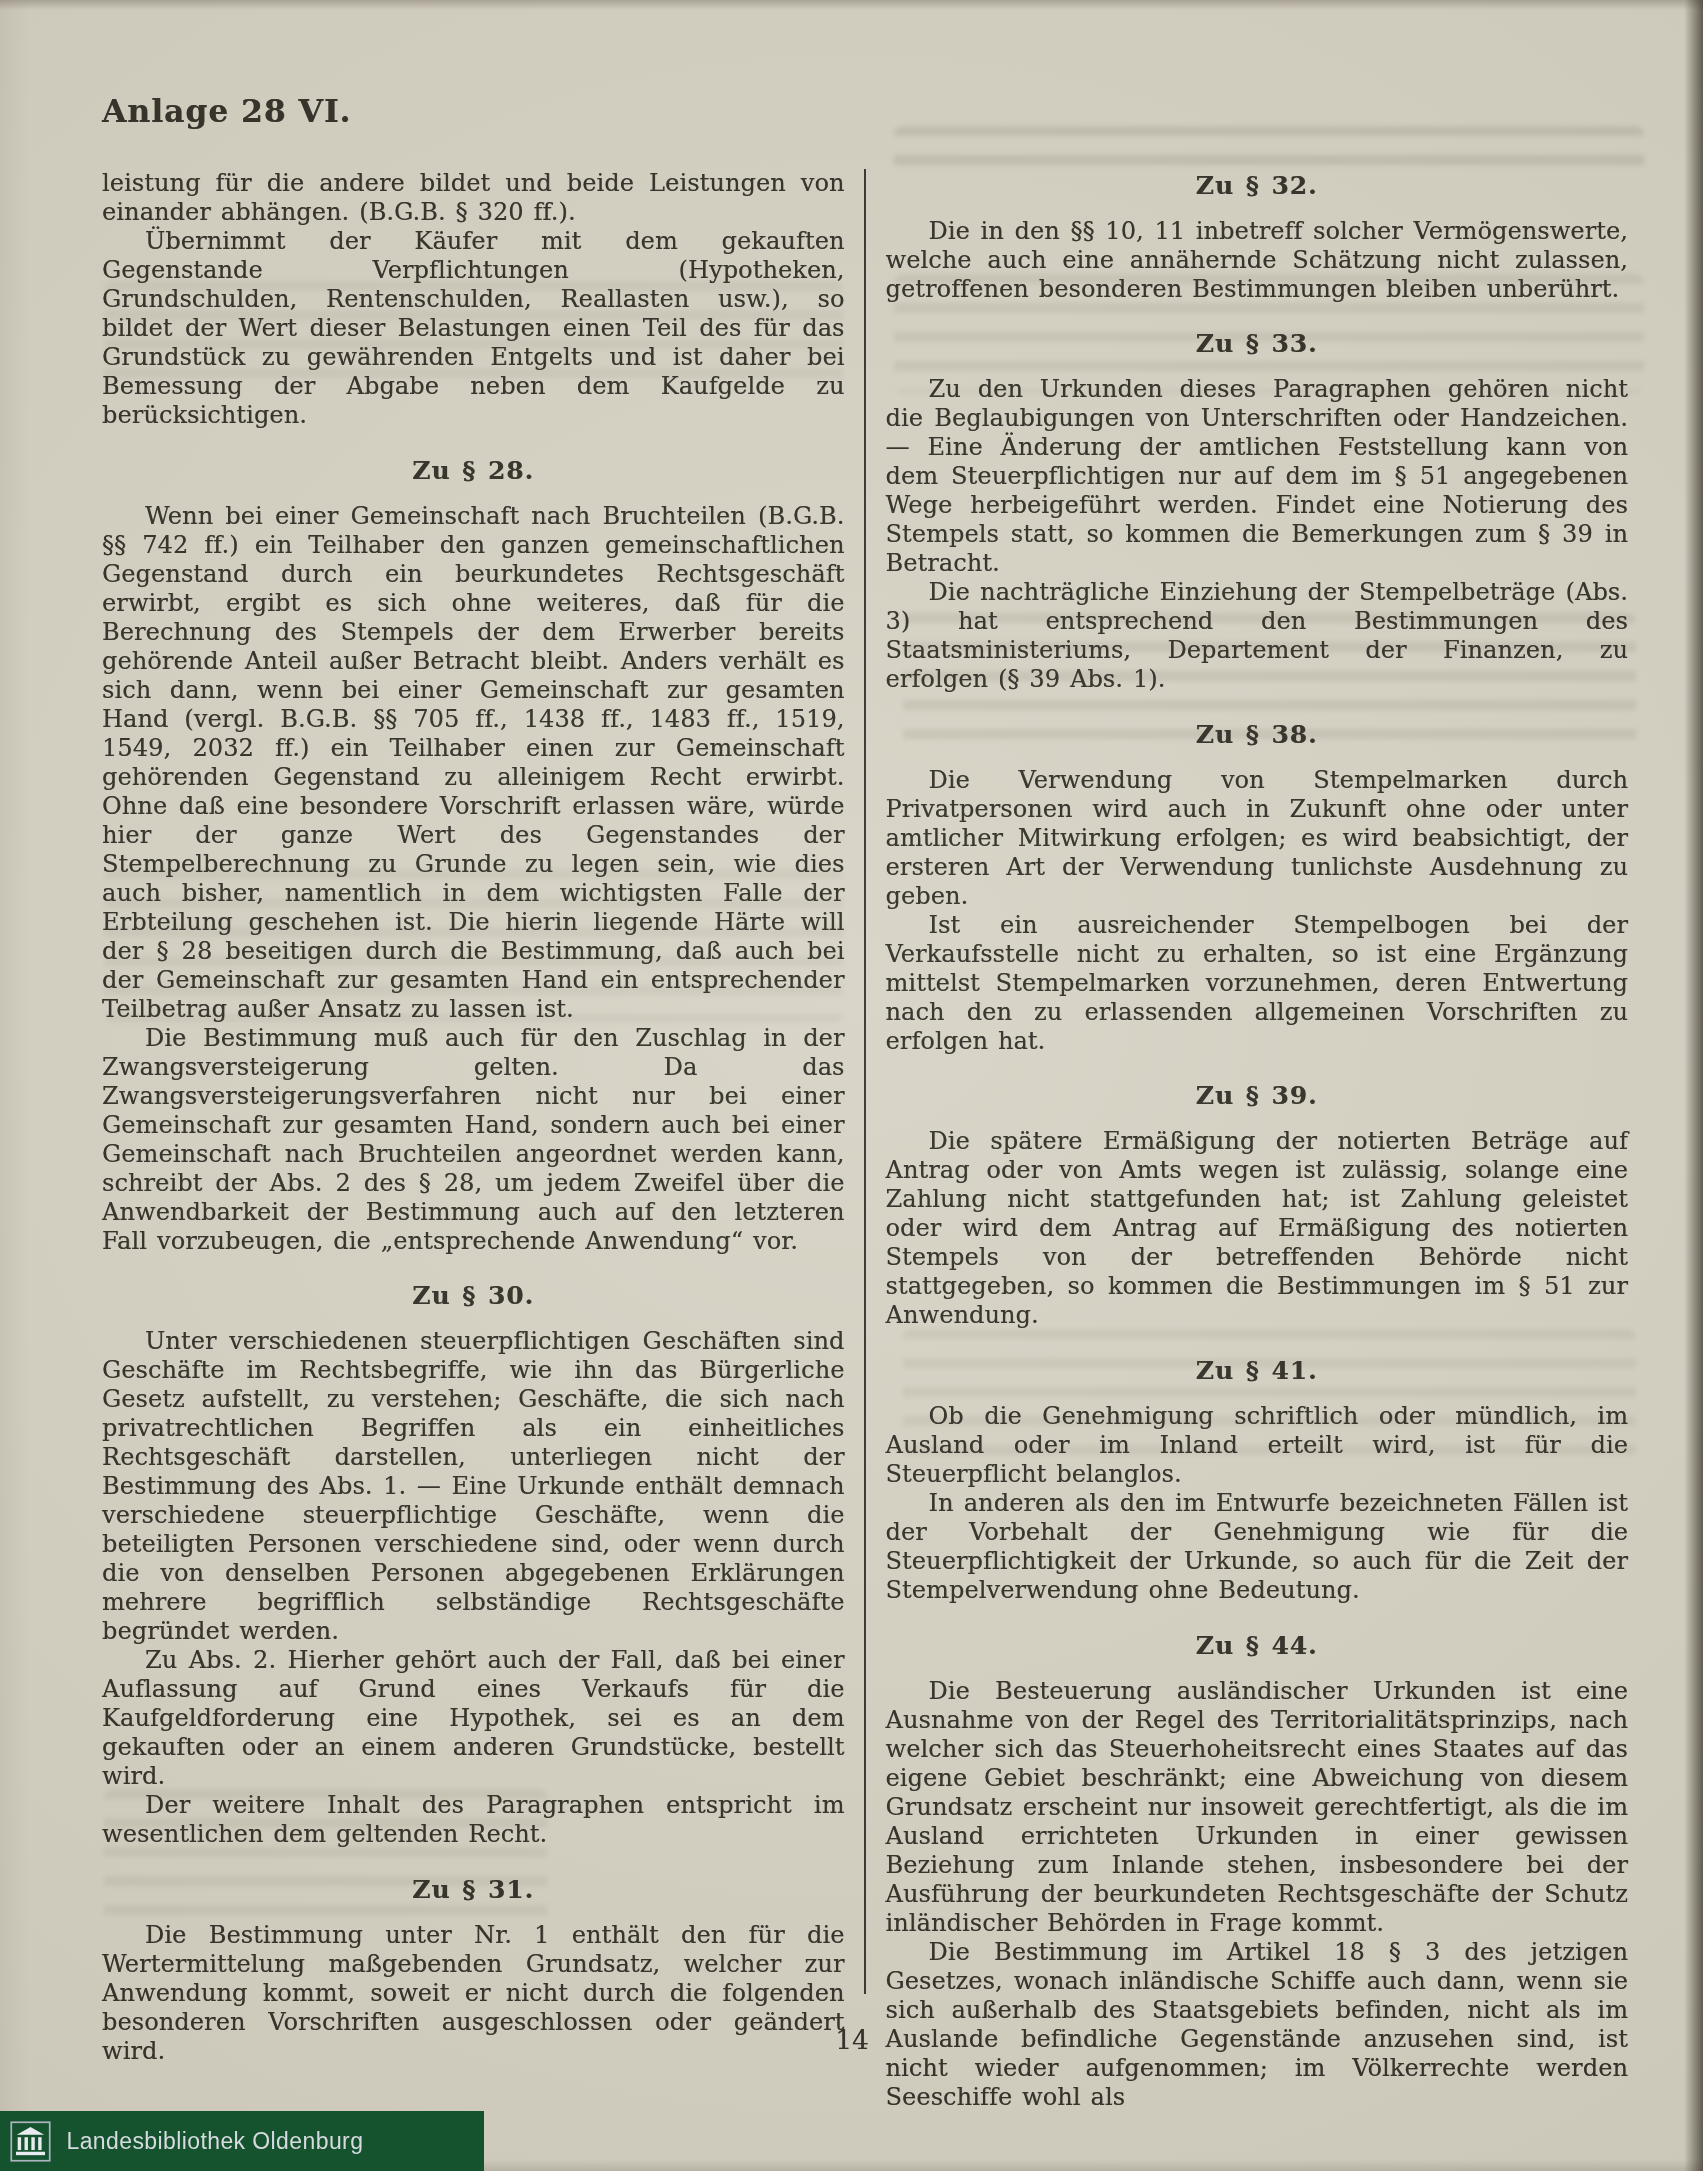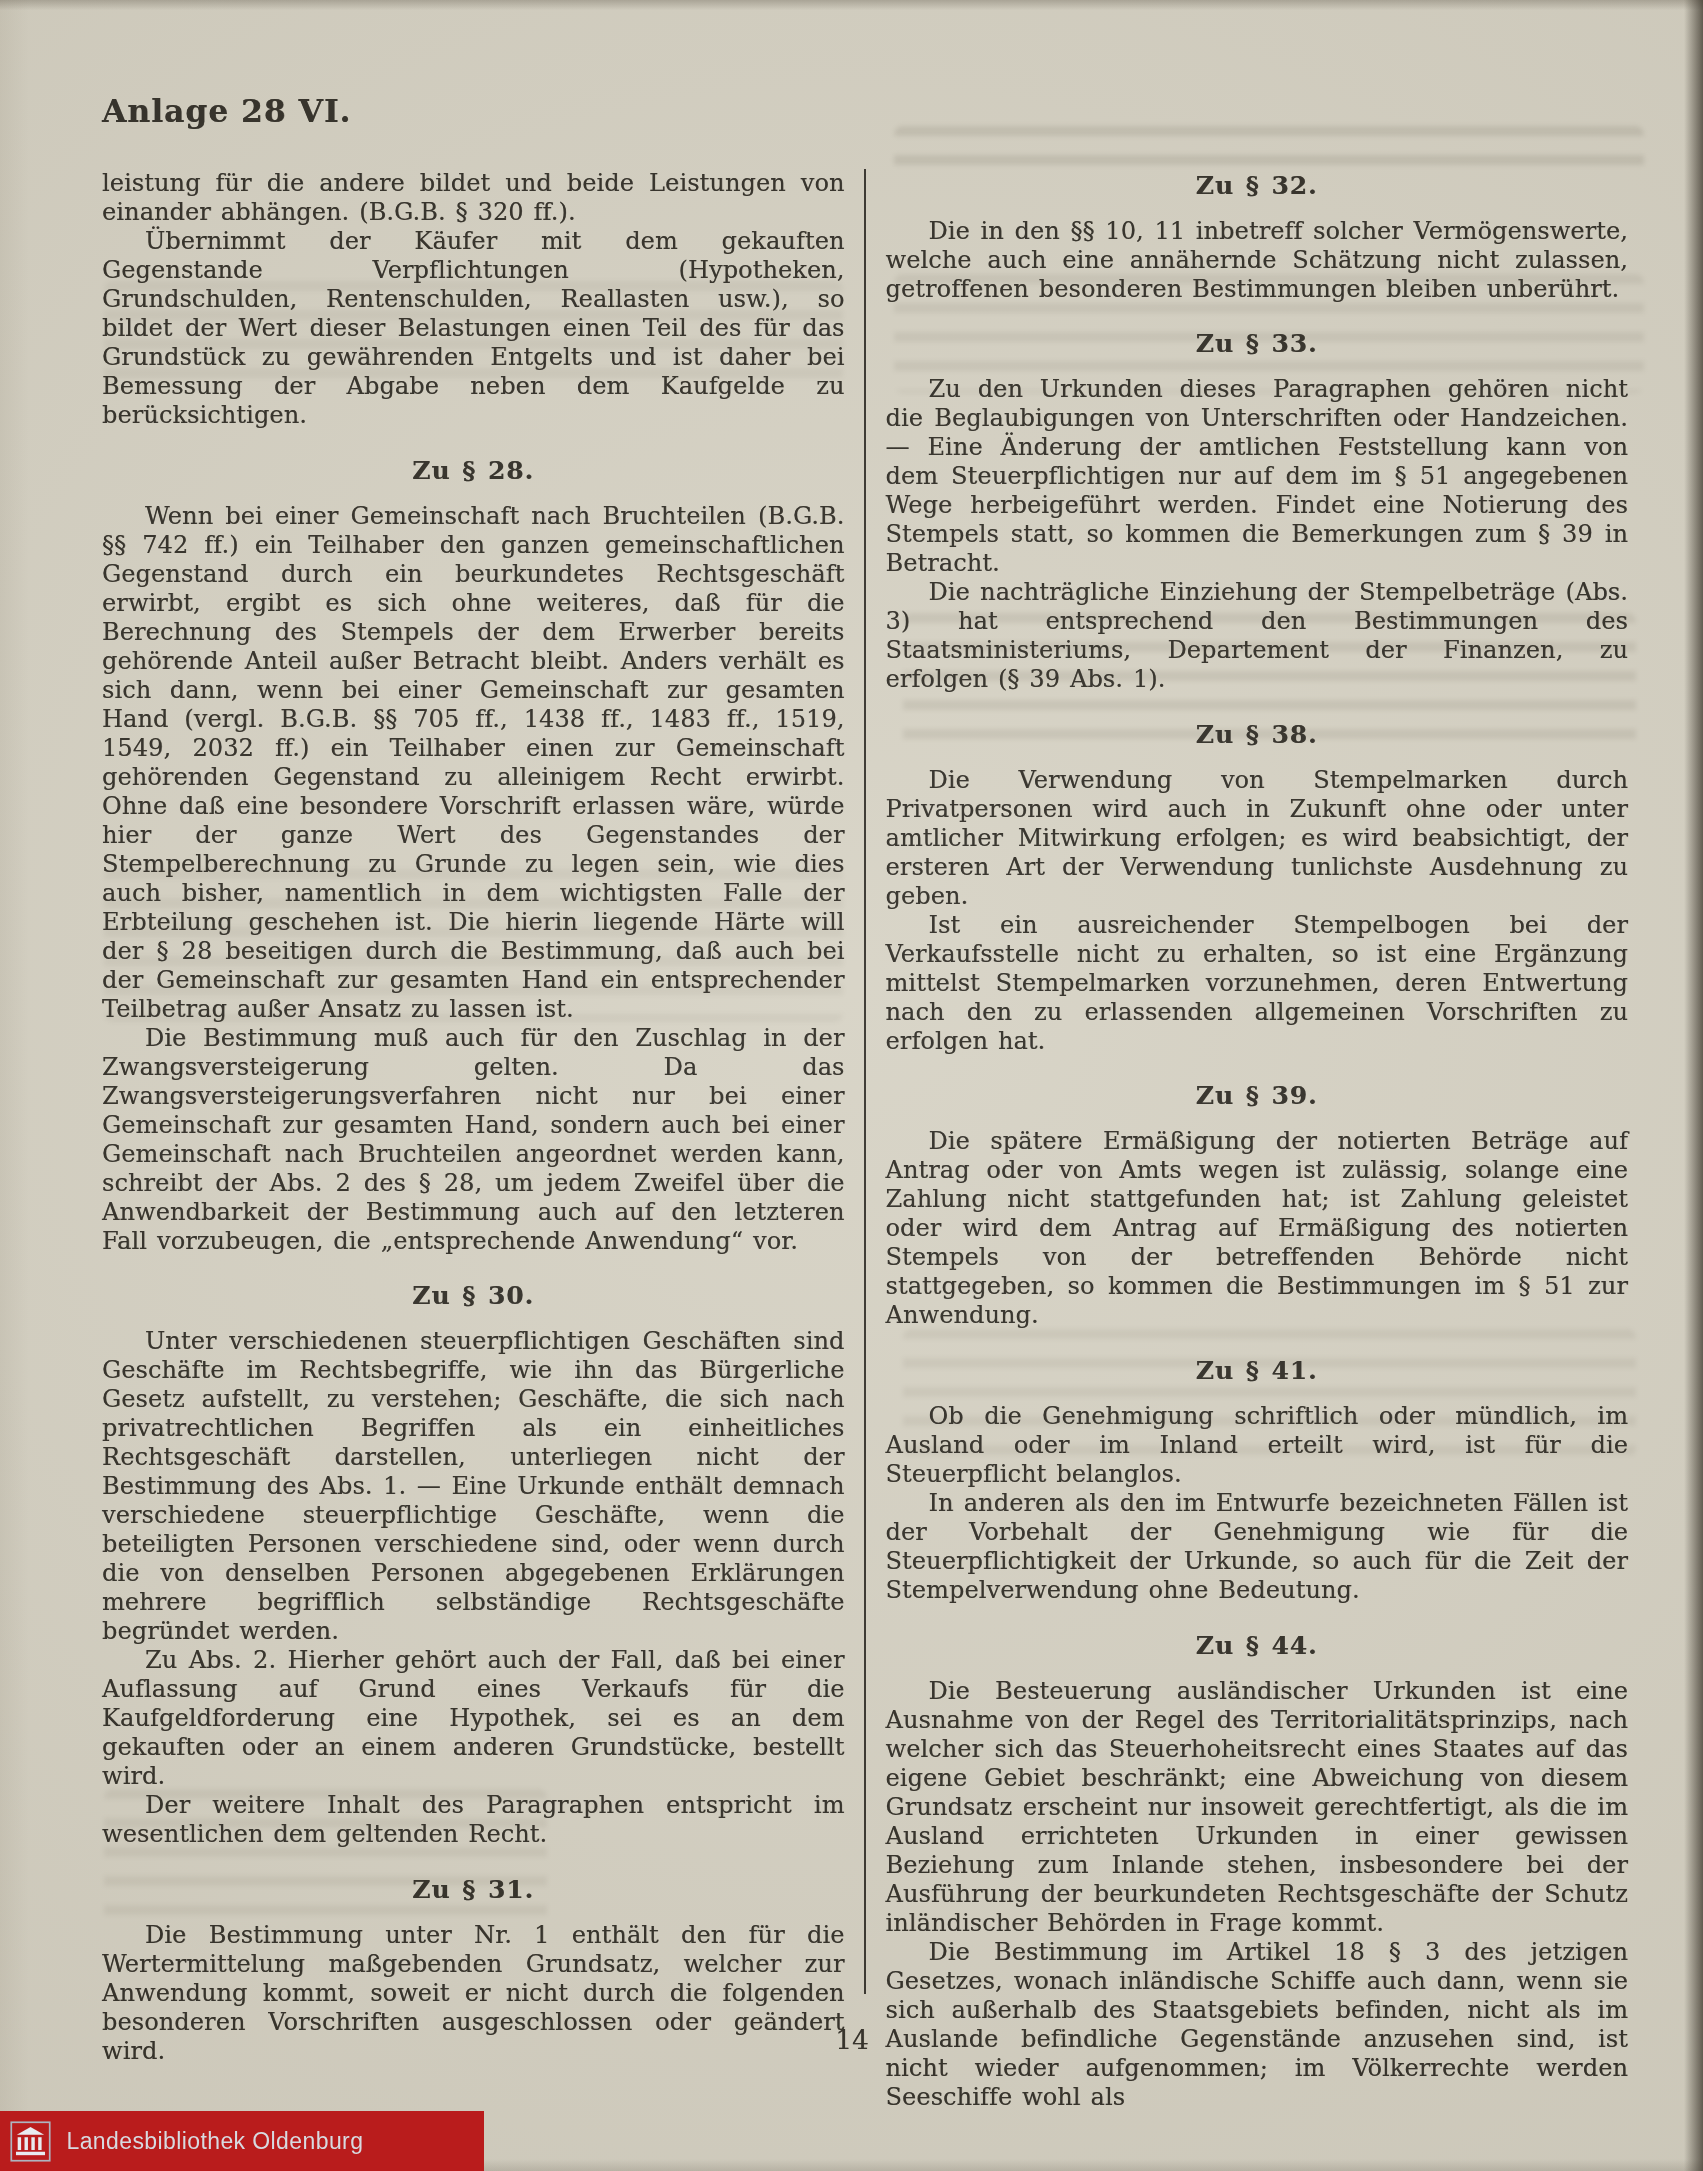--- a/index.html
+++ b/index.html
@@ -71,21 +71,21 @@
 
   .page-number {
     position:absolute; top:2024px; left:0; width:1704px; z-index:2;
     text-align:center; font-size:26.4px;
     text-shadow:0.3px 0 0 rgba(45,42,35,0.55);
   }
 
   .watermark {
     position:absolute; left:0; bottom:0; z-index:5;
     width:484px; height:60px; box-sizing:border-box;
-    background:#b91c1c;
+    background:#14532d;
     display:flex; align-items:center; gap:15.3px; padding-left:10.2px;
   }
   .wm-icon { width:41px; height:41px; flex:none; }
   .wm-icon svg { display:block; width:100%; height:100%; }
   .wm-label {
     color:#d7dae0; font-family:"Liberation Sans", sans-serif;
     font-size:23px; letter-spacing:0.4px; white-space:nowrap;
   }
 </style>
 </head>

